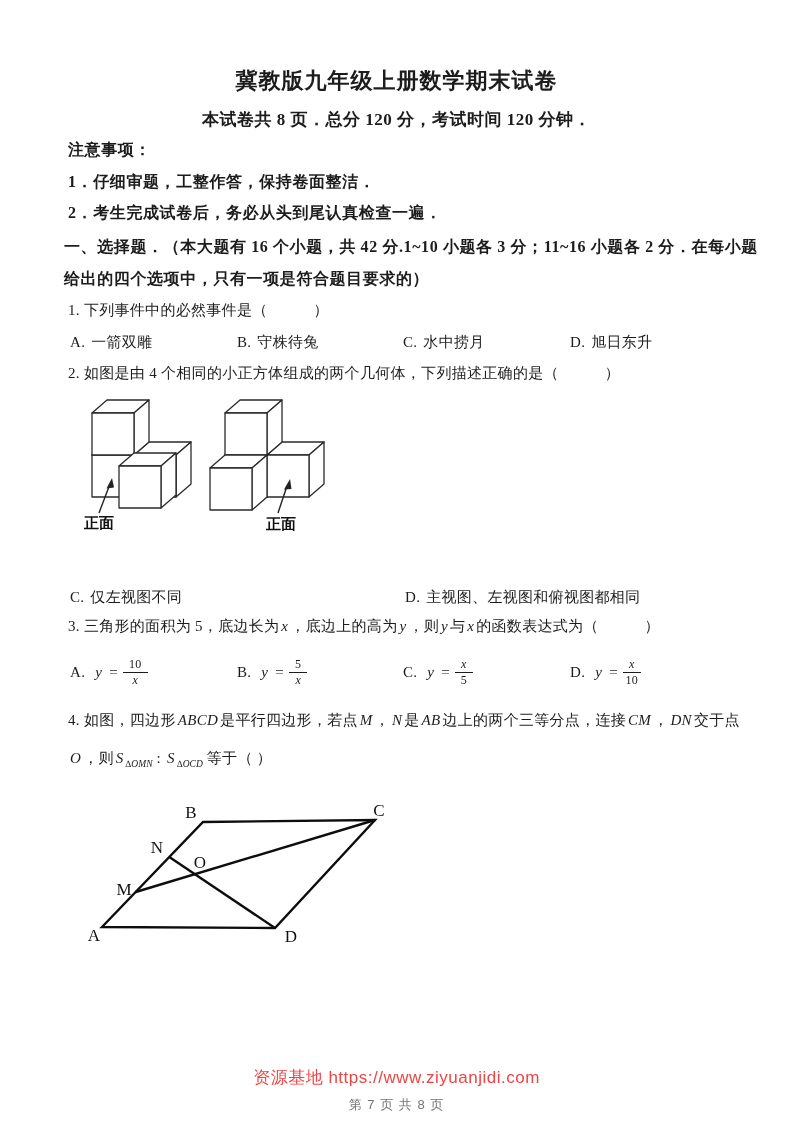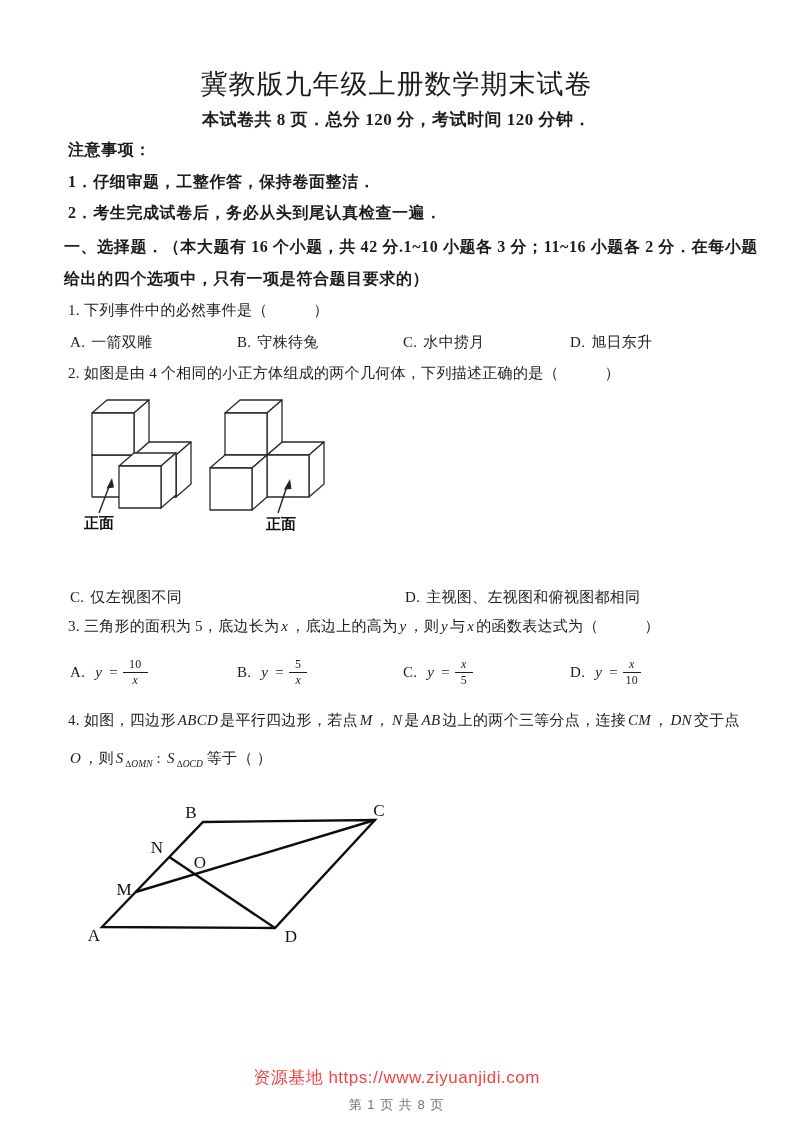--- a/index.html
+++ b/index.html
@@ -2,21 +2,21 @@
 <html><head>
 <meta charset="utf-8">
 <style>
   html,body{margin:0;padding:0;background:#ffffff;}
   .page{
     position:relative;width:793px;height:1122px;background:#ffffff;
     font-family:"Liberation Serif",serif;color:#1c1c1c;overflow:hidden;
   }
   .abs{position:absolute;}
   .center{left:0;right:0;text-align:center;}
-  .h-title{font-size:27px;font-weight:normal;letter-spacing:1px;}
+  .h-title{font-size:22px;font-weight:bold;letter-spacing:1px;}
   .h-sub{font-size:17px;font-weight:bold;letter-spacing:0.5px;}
   .h-bold{font-size:16px;font-weight:bold;letter-spacing:0.6px;}
   .stem{font-size:15px;letter-spacing:0.3px;white-space:pre-wrap;}
   .opt{position:absolute;font-size:15px;white-space:pre;letter-spacing:0.3px;}
   .opt .lbl{margin-right:6px;}
   .mvar{font-style:italic;font-family:"Liberation Serif",serif;padding:0 2px;}
   .msub sub{font-size:9.5px;font-style:italic;letter-spacing:0;}
   .q3opt{display:inline-flex;align-items:center;height:52px;}
   .q3opt .lbl{margin-right:8px;}
   .q3opt .eq{margin:0 5px;}
@@ -144,15 +144,15 @@
     <text class="fig-letter" x="191" y="818" text-anchor="middle">B</text>
     <text class="fig-letter" x="379" y="816" text-anchor="middle">C</text>
     <text class="fig-letter" x="291" y="942" text-anchor="middle">D</text>
     <text class="fig-letter" x="124" y="895" text-anchor="middle">M</text>
     <text class="fig-letter" x="157" y="853" text-anchor="middle">N</text>
     <text class="fig-letter" x="200" y="868" text-anchor="middle">O</text>
   </svg>
 
 
   <div class="abs center footer" style="top:1066px;">资源基地 https://www.ziyuanjidi.com</div>
-  <div class="abs center pagenum" style="top:1096px;">第 1 页 共 8 页</div>
+  <div class="abs center pagenum" style="top:1096px;">第 7 页 共 8 页</div>
 
 </div>
 
 </body></html>

